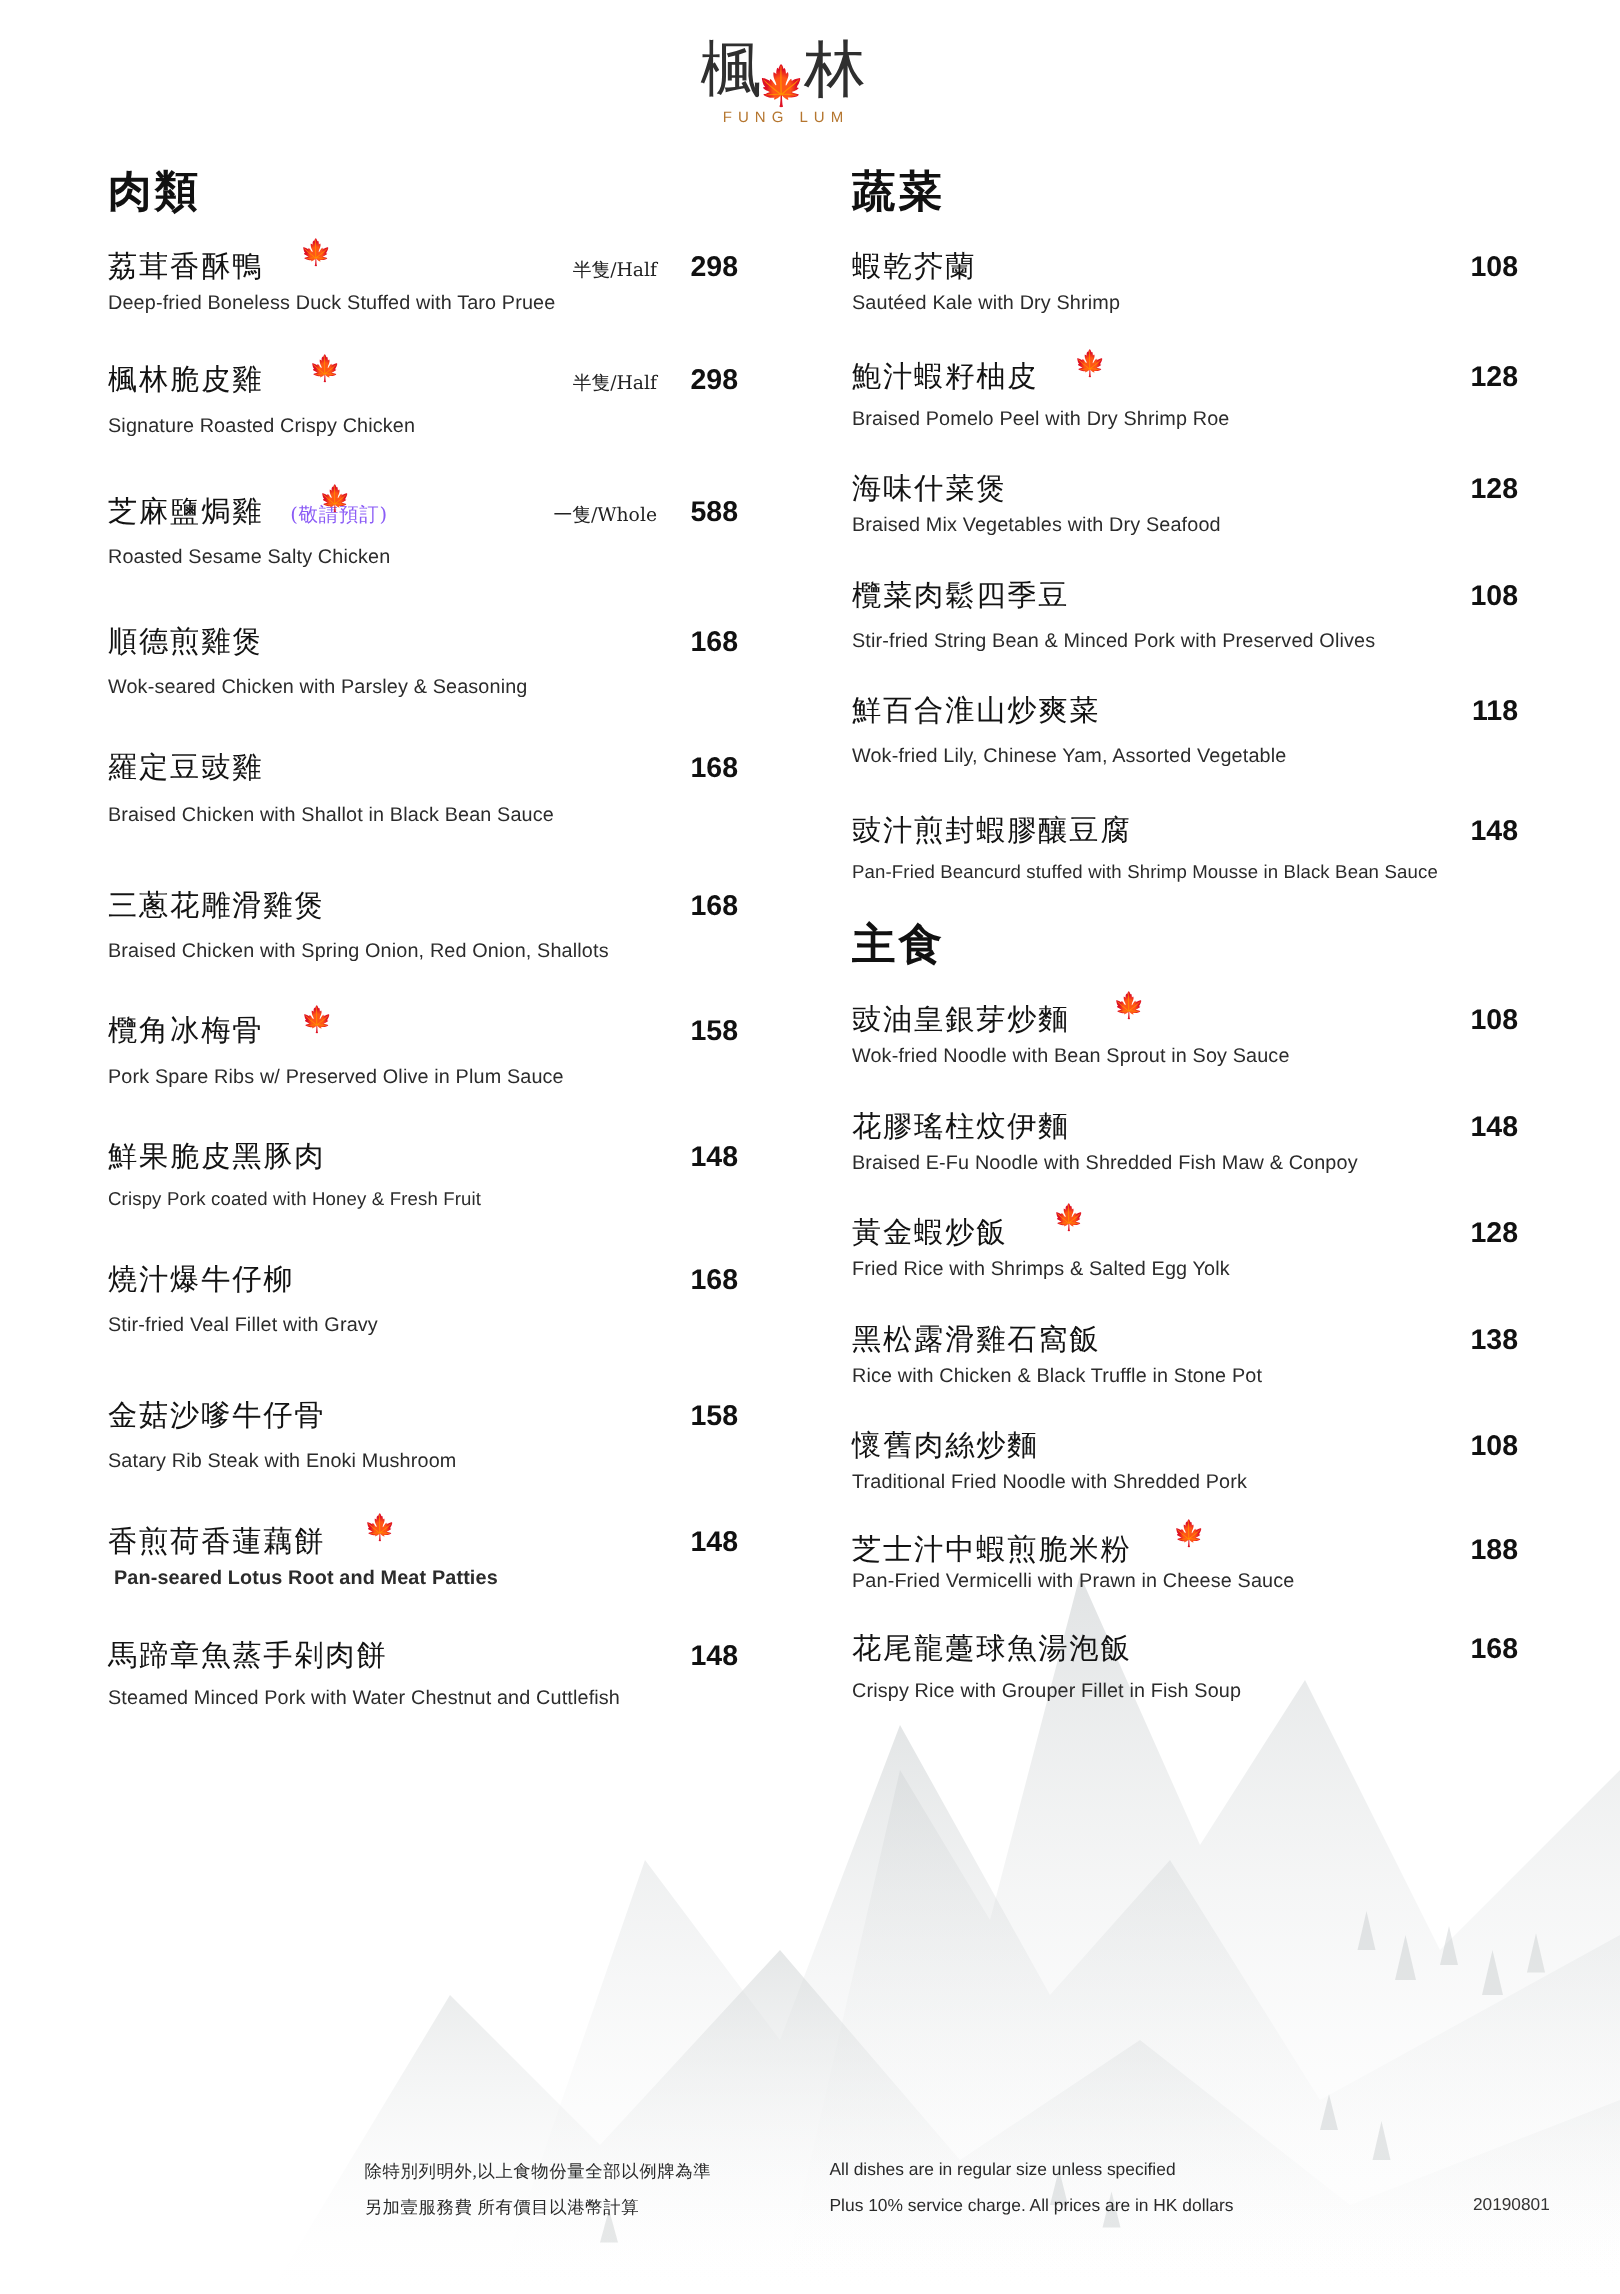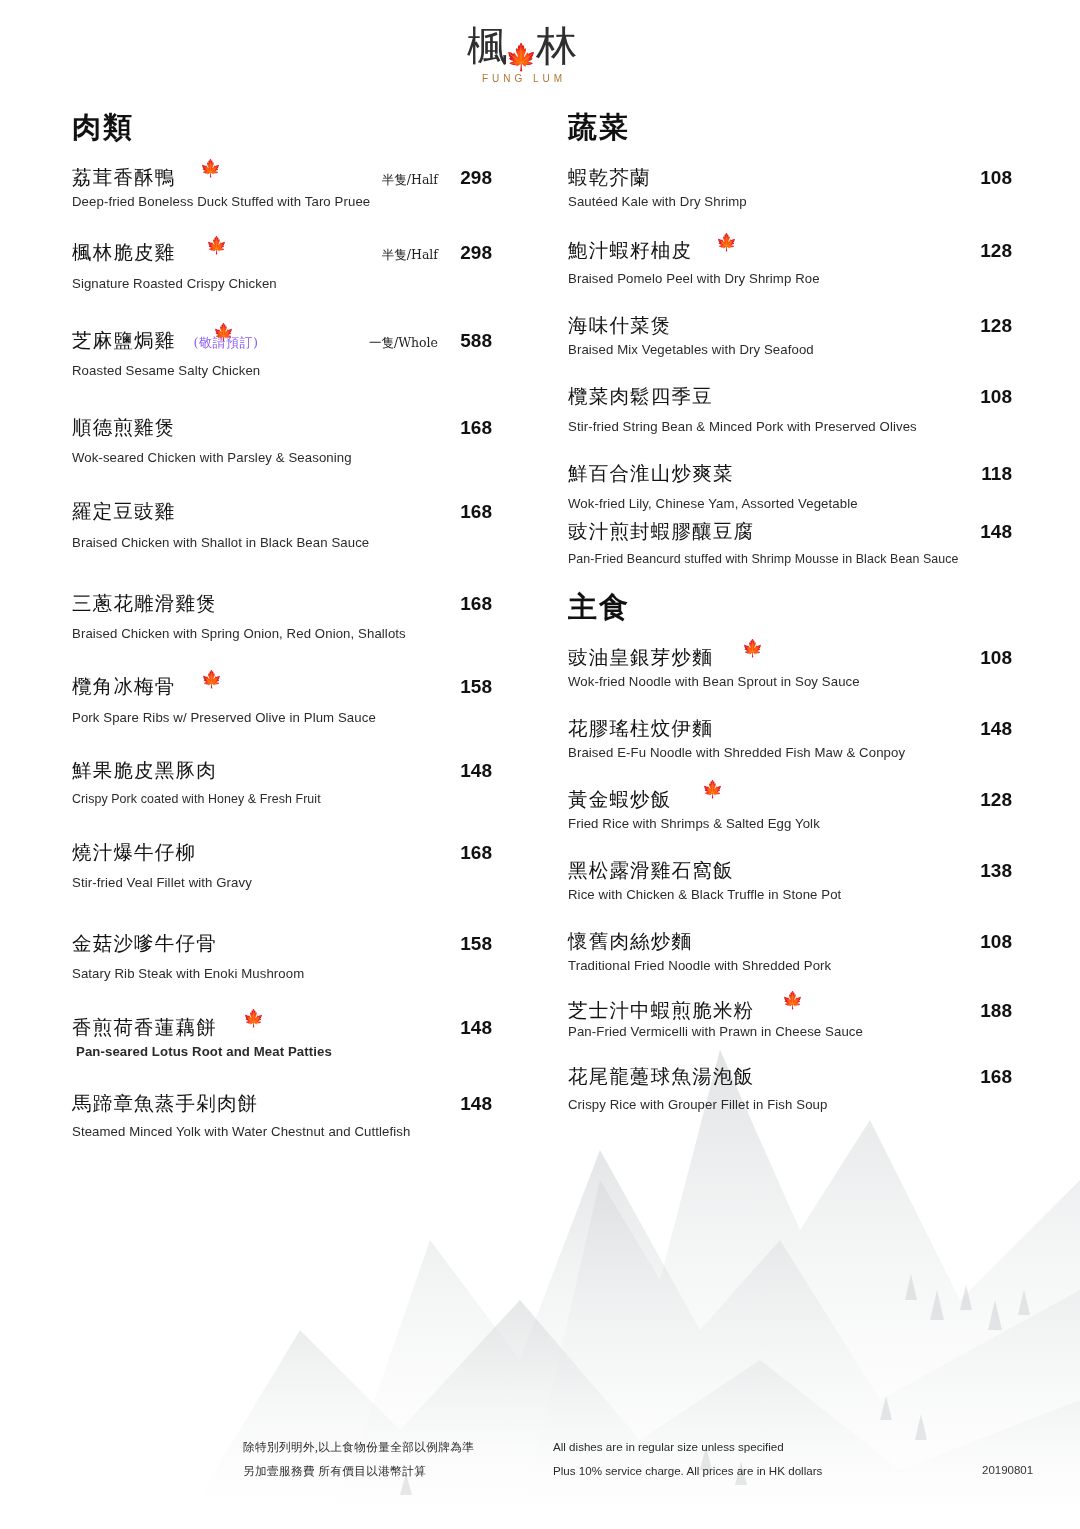--- a/index.html
+++ b/index.html
@@ -345,21 +345,21 @@
       <span class="leaf" style="position:absolute;left:165px;top:-6px;">🍁</span>
     </div>
 
     <div class="item">
       <div class="row">
         <div class="zh">馬蹄章魚蒸手剁肉餅</div>
         <div class="right-group">
           <span class="price">148</span>
         </div>
       </div>
-      <div class="en" style="margin-top:7px;">Steamed Minced Yolk with Water Chestnut and Cuttlefish</div>
+      <div class="en" style="margin-top:7px;">Steamed Minced Pork with Water Chestnut and Cuttlefish</div>
     </div>
 
   </div>
 
   <div class="col col-right">
 
     <h2 class="section-title">蔬菜</h2>
 
     <div class="item" style="margin-bottom:28px;">
       <div class="row">
@@ -395,21 +395,21 @@
     <div class="item" style="margin-bottom:26px;">
       <div class="row">
         <div class="zh">欖菜肉鬆四季豆</div>
         <div class="right-group">
           <span class="price">108</span>
         </div>
       </div>
       <div class="en" style="margin-top:9px;">Stir-fried String Bean &amp; Minced Pork with Preserved Olives</div>
     </div>
 
-    <div class="item" style="margin-bottom:7px;">
+    <div class="item" style="margin-bottom:29px;">
       <div class="row">
         <div class="zh">鮮百合淮山炒爽菜</div>
         <div class="right-group">
           <span class="price">118</span>
         </div>
       </div>
       <div class="en" style="margin-top:9px;">Wok-fried Lily, Chinese Yam, Assorted Vegetable</div>
     </div>
 
     <div class="item" style="margin-bottom:10px;">

